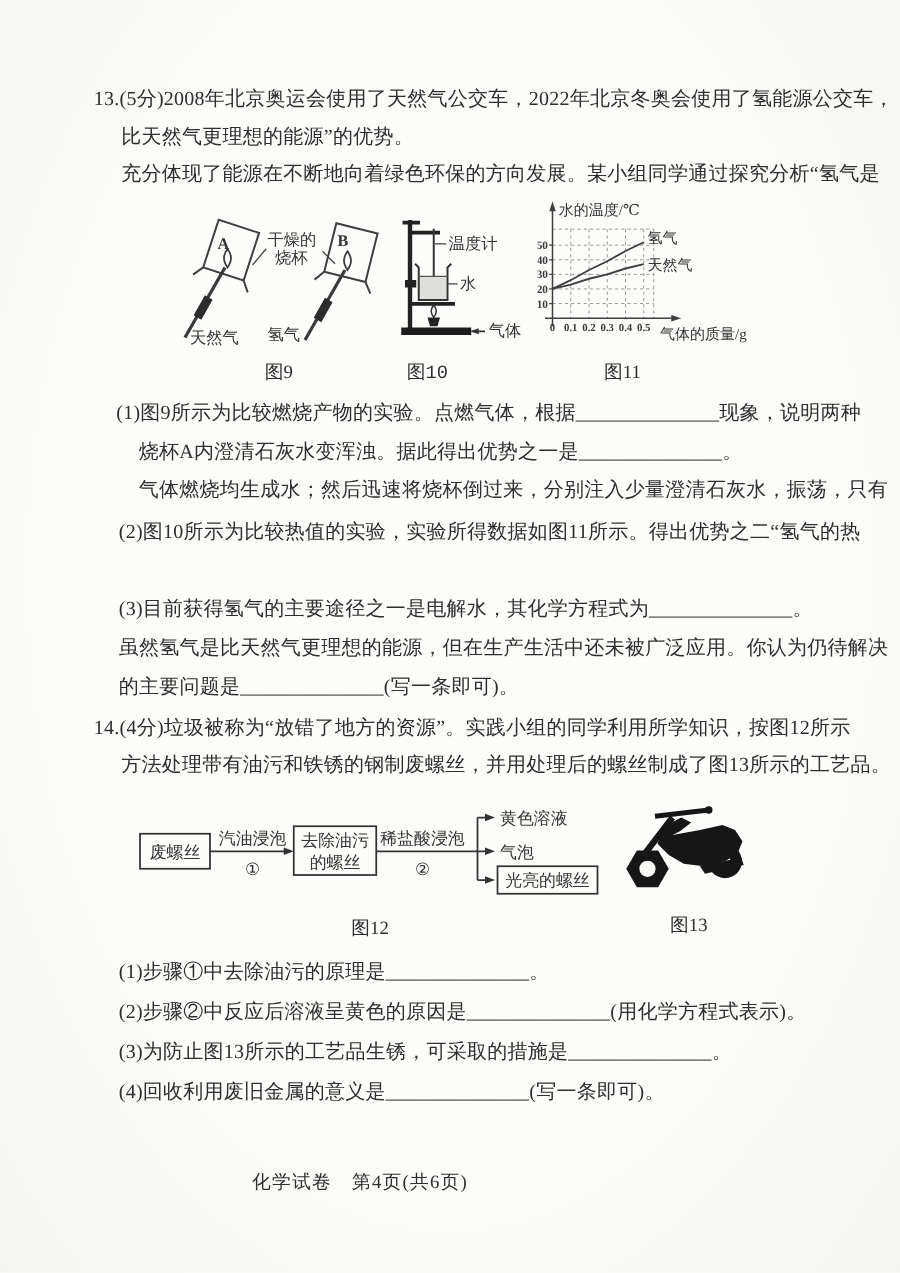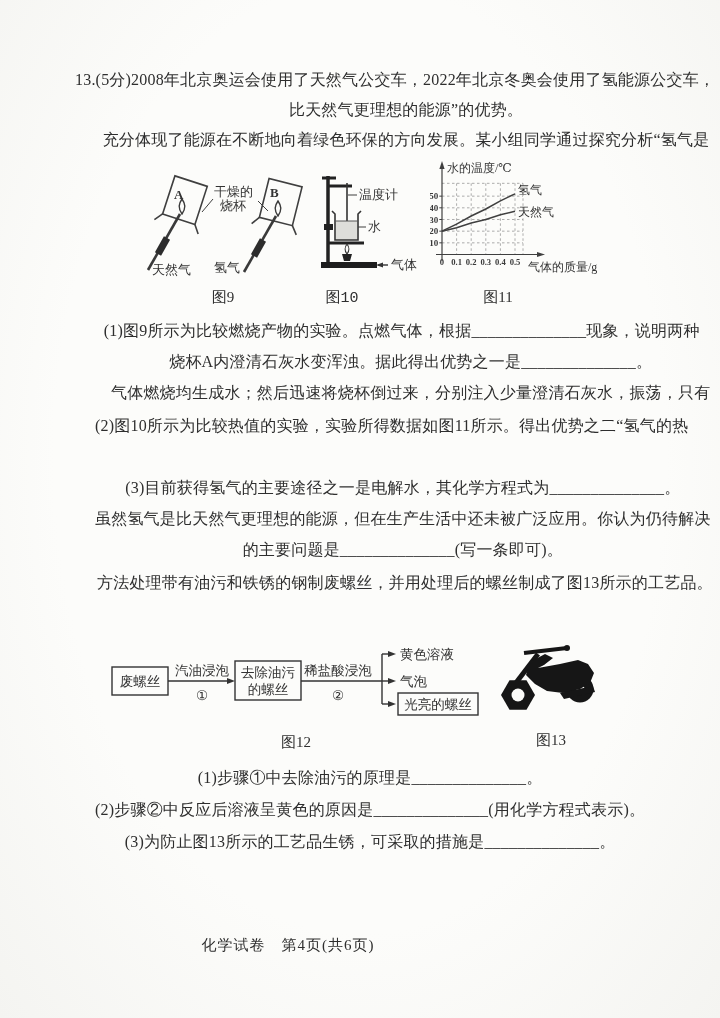--- a/index.html
+++ b/index.html
@@ -3,21 +3,21 @@
 <meta charset="utf-8">
 <style>
   html,body{margin:0;padding:0;}
   body{
     width:720px;height:1018px;position:relative;overflow:hidden;
     background:#fbfbf9;
     font-family:"Liberation Serif","DejaVu Serif",serif;
     color:#2e2e2e;
   }
   #page{position:absolute;inset:0;background:radial-gradient(ellipse at 50% 45%, #fcfcfa 60%, #f4f4f1 100%);}
-  .para{position:absolute;white-space:nowrap;text-align:center;}
+  .para{position:absolute;white-space:nowrap;}
   .ln{height:30px;line-height:30px;font-size:16px;letter-spacing:.2px;}
   .lh31 .ln{height:31px;line-height:31px;}
   .lh32 .ln{height:32px;line-height:32px;}
   .ind18{padding-left:18px;}
   .ind22{padding-left:22px;}
   .ind25{padding-left:25px;}
   .caption{position:absolute;width:70px;text-align:center;font-size:15px;color:#2e2e2e;}
   .figsvg{position:absolute;}
   svg text{font-family:"Liberation Serif","DejaVu Serif",serif;fill:#333;}
   .flabel{font-size:13px;}
@@ -149,20 +149,21 @@
   <div class="para lh31" style="top:410px;left:95px;">
     <div class="ln">(2)图10所示为比较热值的实验，实验所得数据如图11所示。得出优势之二“氢气的热</div>
   </div>
   <div class="para lh31" style="top:472px;left:95px;">
     <div class="ln">(3)目前获得氢气的主要途径之一是电解水，其化学方程式为______________。</div>
     <div class="ln">虽然氢气是比天然气更理想的能源，但在生产生活中还未被广泛应用。你认为仍待解决</div>
     <div class="ln">的主要问题是______________(写一条即可)。</div>
   </div>
 
   <div class="para" style="top:568px;left:75px;">
+    <div class="ln">14.(4分)垃圾被称为“放错了地方的资源”。实践小组的同学利用所学知识，按图12所示</div>
     <div class="ln ind22">方法处理带有油污和铁锈的钢制废螺丝，并用处理后的螺丝制成了图13所示的工艺品。</div>
   </div>
 
   <svg class="figsvg" style="left:85px;top:643px;" width="400" height="100" viewBox="0 0 400 100">
 
     <rect x="27" y="24" width="56" height="28" fill="none" stroke="#333" stroke-width="1.4"></rect>
     <text class="fctext" x="55" y="43" text-anchor="middle">废螺丝</text>
 
     <line x1="83" y1="38" x2="146" y2="38" stroke="#333" stroke-width="1.4"></line>
     <polygon points="150,38 142,35 142,41" fill="#333"></polygon>
@@ -202,16 +203,17 @@
     <circle cx="77" cy="8" r="3" fill="#161616"></circle>
     <path d="M40,22 L55,14 L63,18 L54,25 L48,28 L70,24 L88,20 L98,24 L104,33 L100,43 L90,49 L73,53 L57,51 L45,44 L36,35 Z" fill="#161616"></path>
     <path d="M70,53 L103,46 L105,52 L74,59 Z" fill="#161616"></path>
   </svg>
   <div class="caption" style="left:516px;top:731px;">图13</div>
 
   <div class="para lh32" style="top:762px;left:95px;">
     <div class="ln">(1)步骤①中去除油污的原理是______________。</div>
     <div class="ln">(2)步骤②中反应后溶液呈黄色的原因是______________(用化学方程式表示)。</div>
     <div class="ln">(3)为防止图13所示的工艺品生锈，可采取的措施是______________。</div>
+    <div class="ln">(4)回收利用废旧金属的意义是______________(写一条即可)。</div>
   </div>
 
   <div id="footer">化学试卷　第4页(共6页)</div>
 </div>
 
 </body></html>

